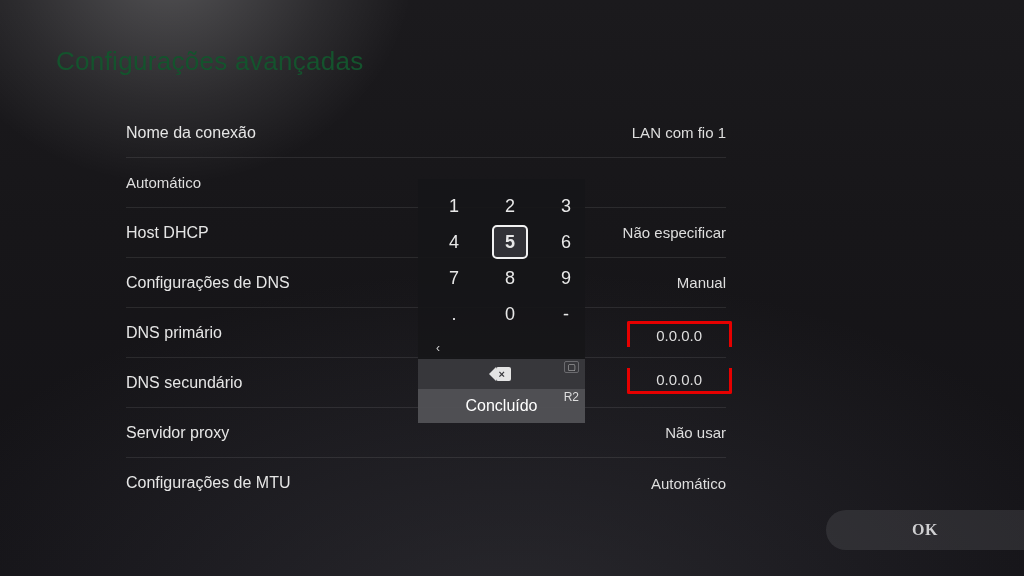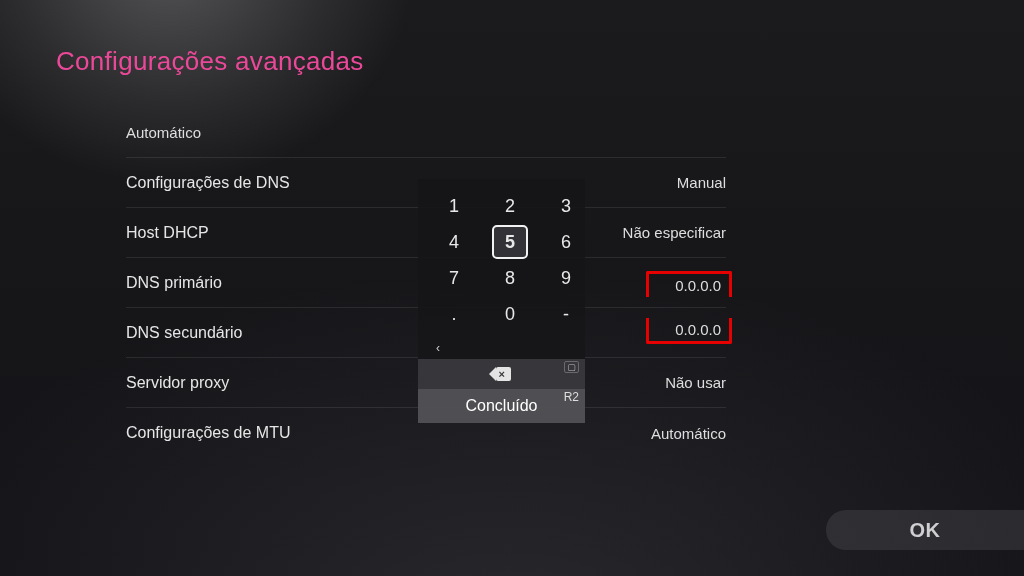--- a/index.html
+++ b/index.html
@@ -8,36 +8,36 @@
   .bg {
     position: absolute; inset: 0;
     background:
       radial-gradient(ellipse 350px 320px at 170px -40px, rgba(255,255,255,0.25), rgba(255,255,255,0.08) 45%, rgba(0,0,0,0) 70%),
       radial-gradient(ellipse 900px 500px at 512px 620px, rgba(80,80,90,0.35), rgba(0,0,0,0) 70%),
       linear-gradient(180deg, #1b1a1d 0%, #171619 40%, #131216 100%);
     filter: saturate(0.9);
   }
   .title {
     position: absolute; left: 56px; top: 46px;
-    font-size: 26px; font-weight: 300; color: #ec4899; letter-spacing: 0.3px;
+    font-size: 26px; font-weight: 300; color: #14532d; letter-spacing: 0.3px;
   }
   .settings {
     position: absolute; left: 126px; top: 108px; width: 600px;
   }
   .row {
     display: flex; justify-content: space-between; align-items: center;
     height: 50px;
     border-bottom: 1px solid rgba(255,255,255,0.09);
     font-size: 16px; font-weight: 300;
   }
   .row .label { color: #e6e6e6; }
   .row .value { color: #dedede; font-size: 15px; text-align: right; }
   .hl {
     border: 3px solid #e60000; border-radius: 2px;
-    padding: 3px 8px 3px 26px; min-width: 86px; text-align: right;
+    padding: 3px 27px 3px 26px; min-width: 86px; text-align: right;
     margin-right: -6px;
   }
 
   
   .keypad {
     position: absolute; left: 418px; top: 179px; width: 167px;
   }
   .kp-body {
     background: rgba(22,22,24,0.92);
     padding: 10px 18px 6px 18px;
@@ -96,45 +96,49 @@
     position: absolute; left: 8px; top: 1px; width: 10px; height: 12px;
     font-size: 11px; line-height: 12px; color: #3a3a3e; font-weight: 800;
   }
 
   .ok-btn {
     position: absolute; right: 0; bottom: 26px;
     width: 198px; height: 40px;
     display: flex; align-items: center; justify-content: center;
     background: rgba(104,104,110,0.26);
     border-top-left-radius: 22px; border-bottom-left-radius: 22px;
-    color: #cfcfd1; font-size: 20px; font-weight: 600; letter-spacing: 0.5px;
+    color: #cfcfd1; font-size: 16px; font-weight: 600; letter-spacing: 0.5px; font-family: Liberation Serif, serif;
   }
 </style>
 </head>
 <body>
 
 <div class="bg"></div>
 
 <div class="title">Configurações avançadas</div>
 
 <div class="settings">
 
+  <div class="row">
+    <span class="label">Nome da conexão</span>
+    <span class="value">LAN com fio 1</span>
+  </div>
 
   <div class="row">
     <span class="value">Automático</span>
   </div>
 
   <div class="row">
-    <span class="label">Configurações de DNS</span>
-    <span class="value">Manual</span>
+    <span class="label">Host DHCP</span>
+    <span class="value">Não especificar</span>
   </div>
 
   <div class="row">
-    <span class="label">Host DHCP</span>
-    <span class="value">Não especificar</span>
+    <span class="label">Configurações de DNS</span>
+    <span class="value">Manual</span>
   </div>
 
   <div class="row" style="position:relative;">
     <span class="label">DNS primário</span>
     <span class="value hl" style="border-bottom:none; border-bottom-left-radius:0; border-bottom-right-radius:0; margin-bottom:-3px;">0.0.0.0</span>
   </div>
 
   <div class="row" style="position:relative;">
     <span class="label">DNS secundário</span>
     <span class="value hl" style="border-top:none; border-top-left-radius:0; border-top-right-radius:0; margin-top:-3px;">0.0.0.0</span>

